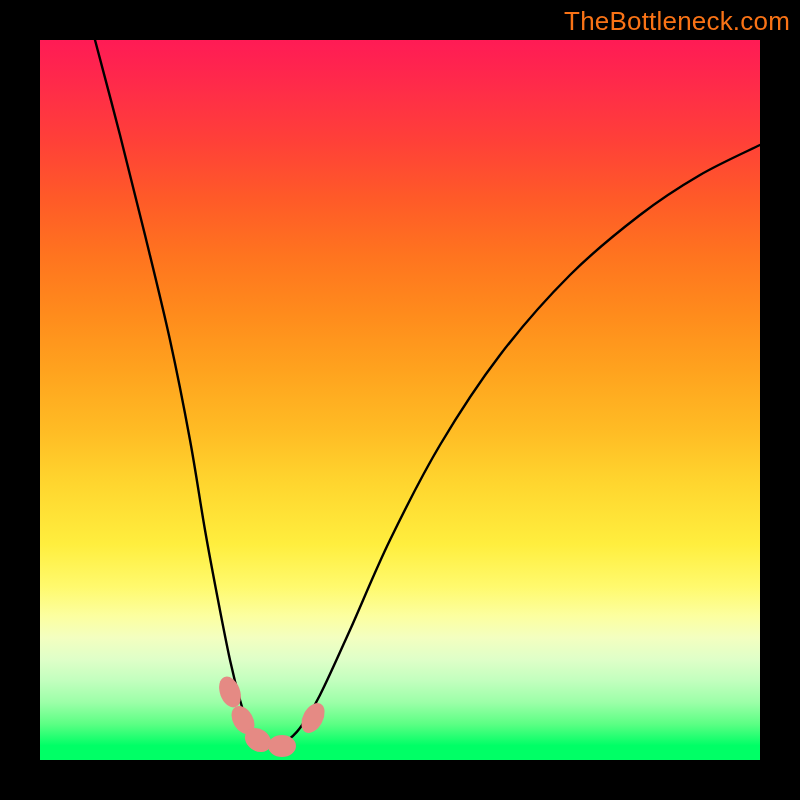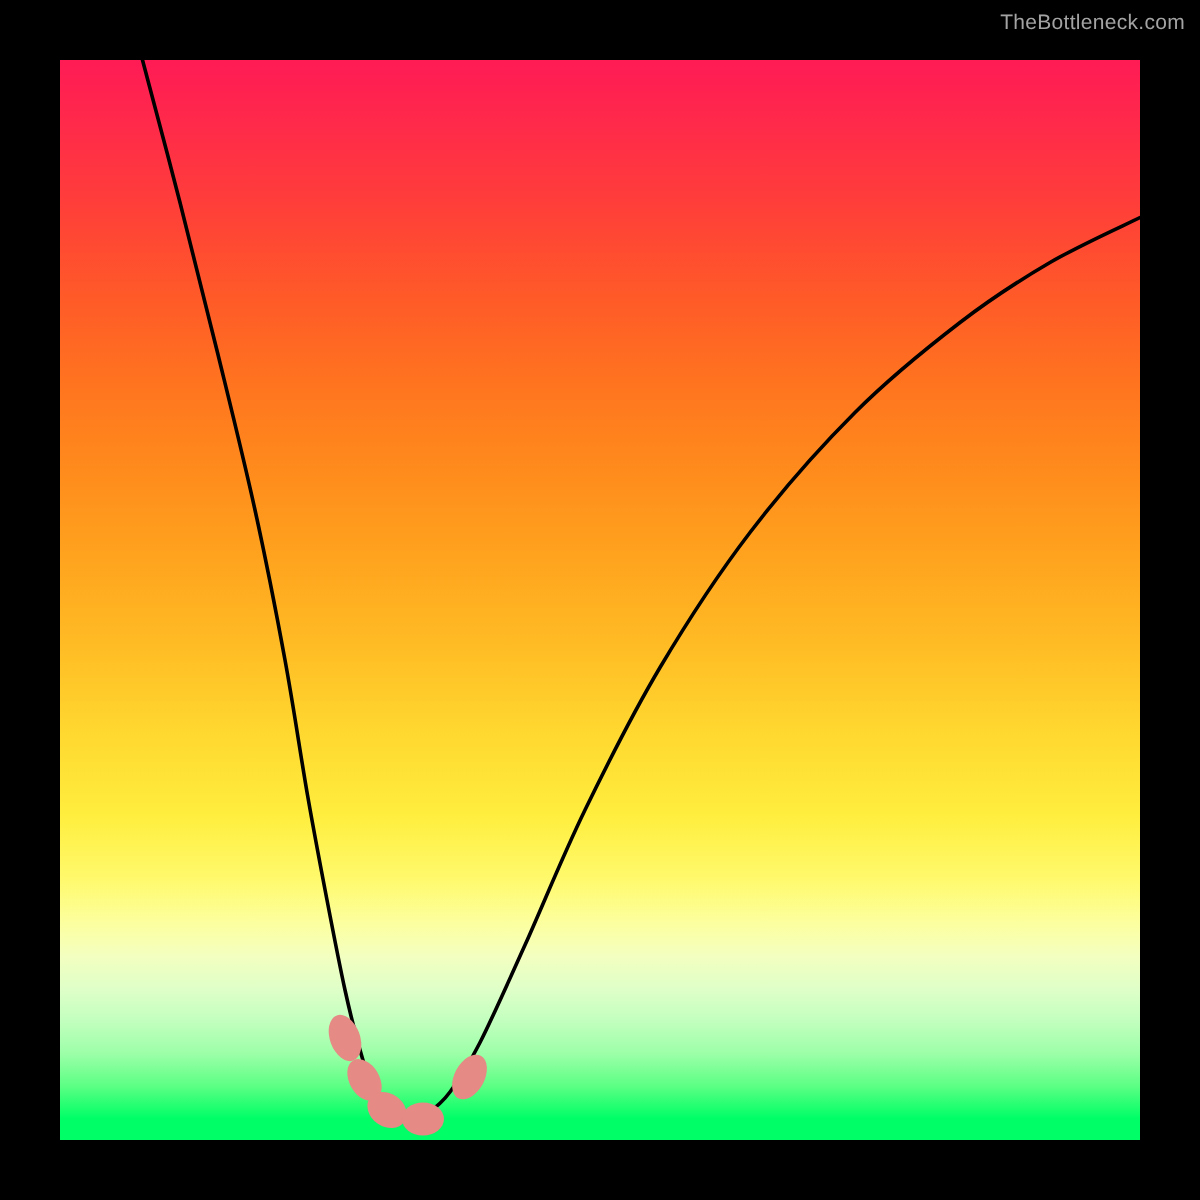--- a/index.html
+++ b/index.html
@@ -36,22 +36,22 @@
       #9cffa8 92%,
       #5cff84 95%,
       #00ff66 98%,
       #00ff66 100%
     );
   }
   .attribution {
     position: absolute;
     top: 6px;
     right: 10px;
-    color: #a3a3a3;
-    font-size: 14px;
+    color: #f97316;
+    font-size: 26px;
     font-weight: 500;
     letter-spacing: 0.2px;
   }
   svg.overlay {
     position: absolute;
     left: 0;
     top: 0;
     width: 720px;
     height: 720px;
   }

